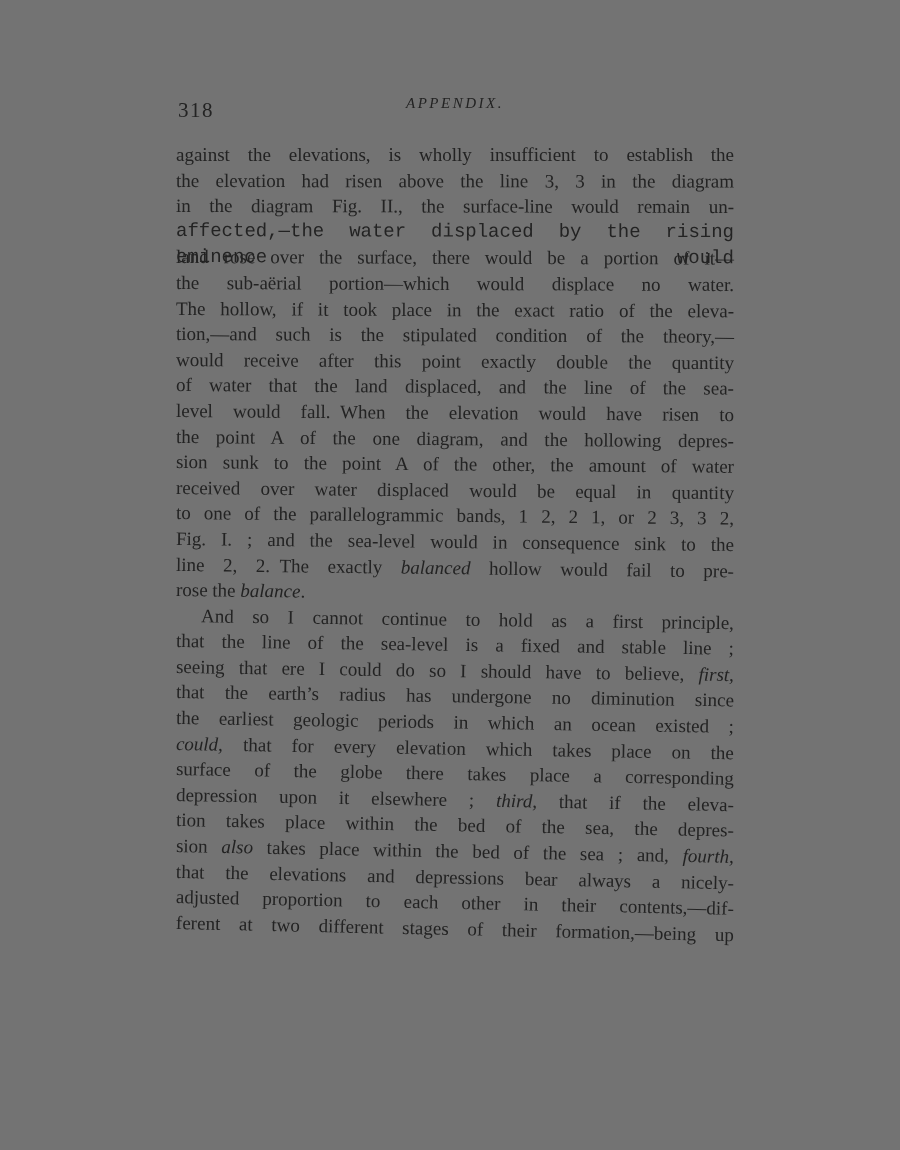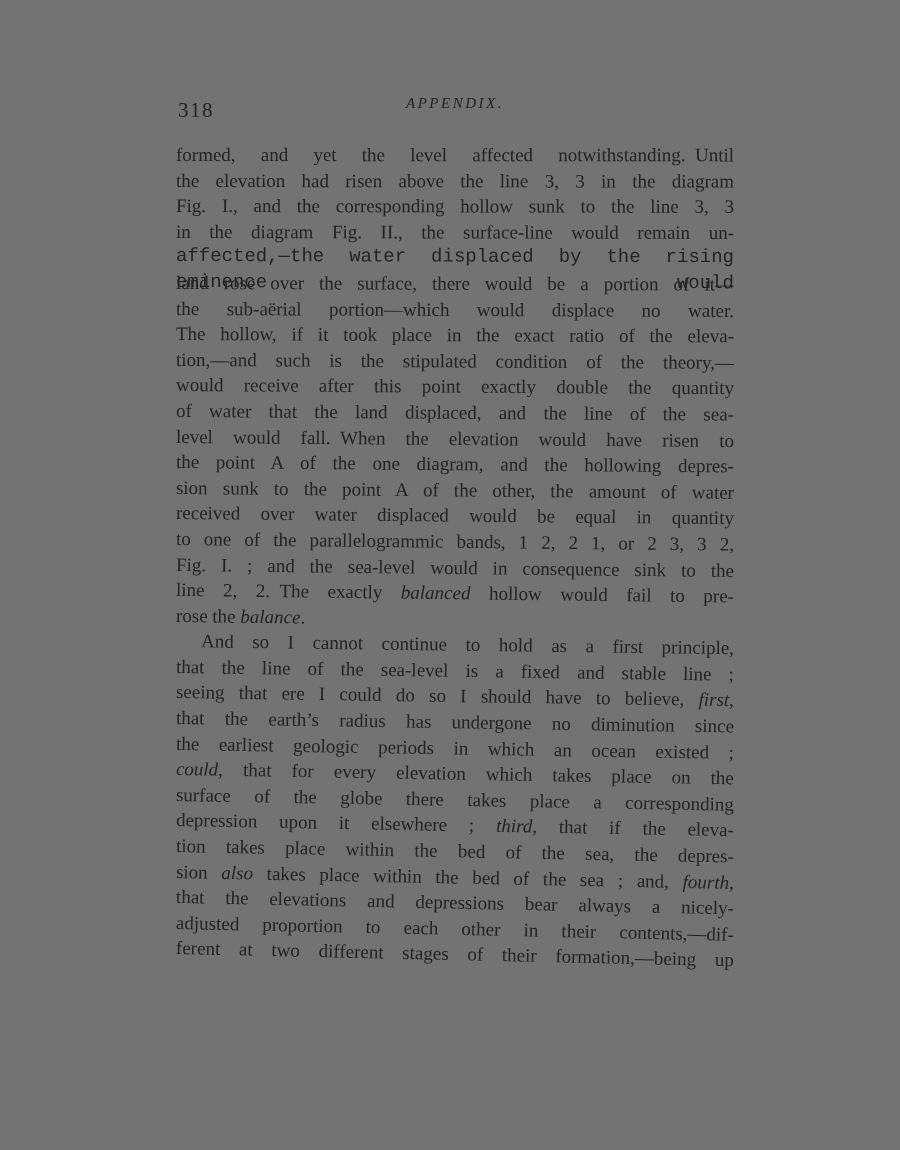--- a/index.html
+++ b/index.html
@@ -62,23 +62,22 @@
     font-style: italic;
   }
 </style>
 </head>
 <body>
 
 <div class="scan">
   <div class="folio">318</div>
   <div class="running-head">APPENDIX.</div>
   <div class="text-block">
-      <div class="line" style="transform: rotate(0.04deg);"><span>formed, and yet the level affected notwithstanding. Until</span></div>
+      <div class="line" style="transform: rotate(0deg);"><span>against the elevations, is wholly insufficient to establish the</span></div>
       <div class="line" style="transform: rotate(0.06deg);"><span>the elevation had risen above the line 3, 3 in the diagram</span></div>
-      <div class="line" style="transform: rotate(0.08deg);"><span>Fig. I., and the corresponding hollow sunk to the line 3, 3</span></div>
       <div class="line" style="transform: rotate(0.1deg);"><span>in the diagram Fig. II., the surface-line would remain un-</span></div>
       <div class="line" style="transform: rotate(0.12deg); font-family: Liberation Mono, monospace;"><span>affected,—the water displaced by the rising eminence would</span></div>
       <div class="line" style="transform: rotate(0.16deg);"><span>land rose over the surface, there would be a portion of it—</span></div>
       <div class="line" style="transform: rotate(0.202deg);"><span>the sub-aërial portion—which would displace no water.</span></div>
       <div class="line" style="transform: rotate(0.244deg);"><span>The hollow, if it took place in the exact ratio of the eleva-</span></div>
       <div class="line" style="transform: rotate(0.286deg);"><span>tion,—and such is the stipulated condition of the theory,—</span></div>
       <div class="line" style="transform: rotate(0.328deg);"><span>would receive after this point exactly double the quantity</span></div>
       <div class="line" style="transform: rotate(0.37deg);"><span>of water that the land displaced, and the line of the sea-</span></div>
       <div class="line" style="transform: rotate(0.412deg);"><span>level would fall. When the elevation would have risen to</span></div>
       <div class="line" style="transform: rotate(0.454deg);"><span>the point A of the one diagram, and the hollowing depres-</span></div>

